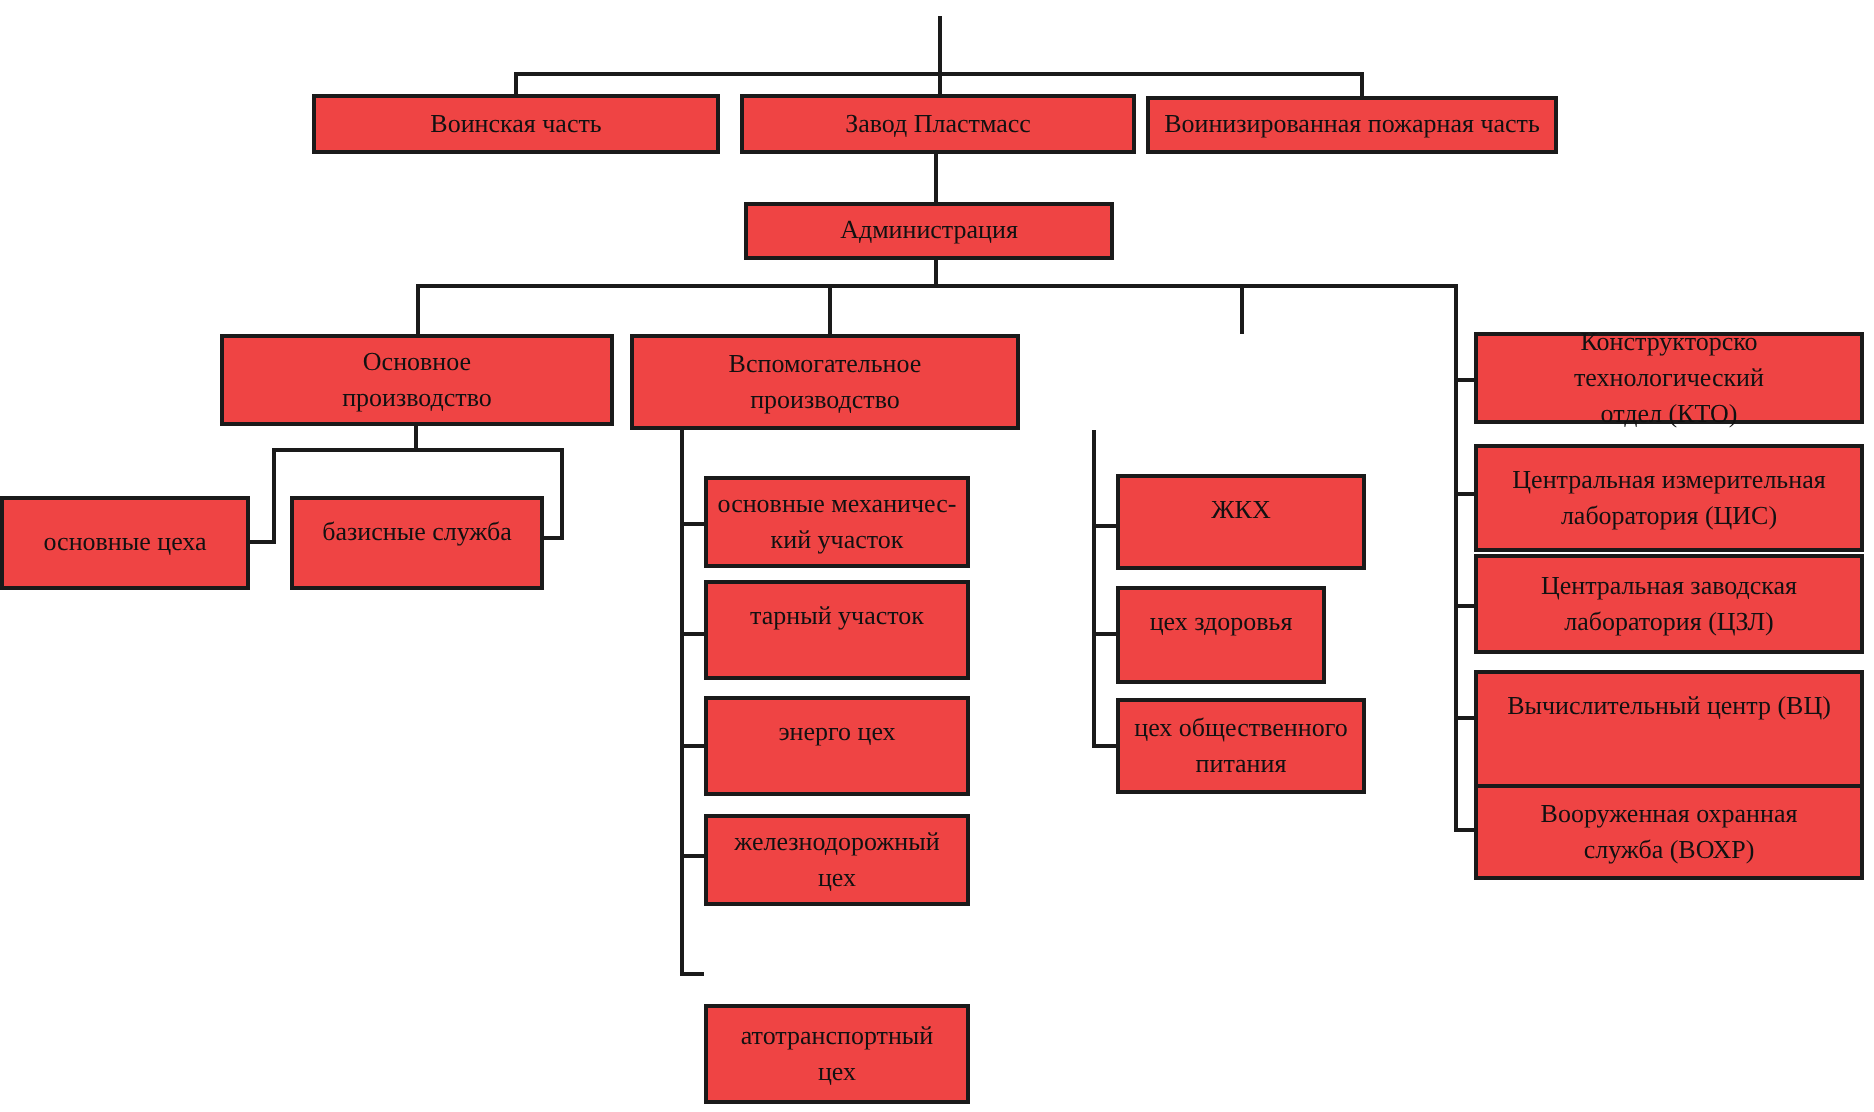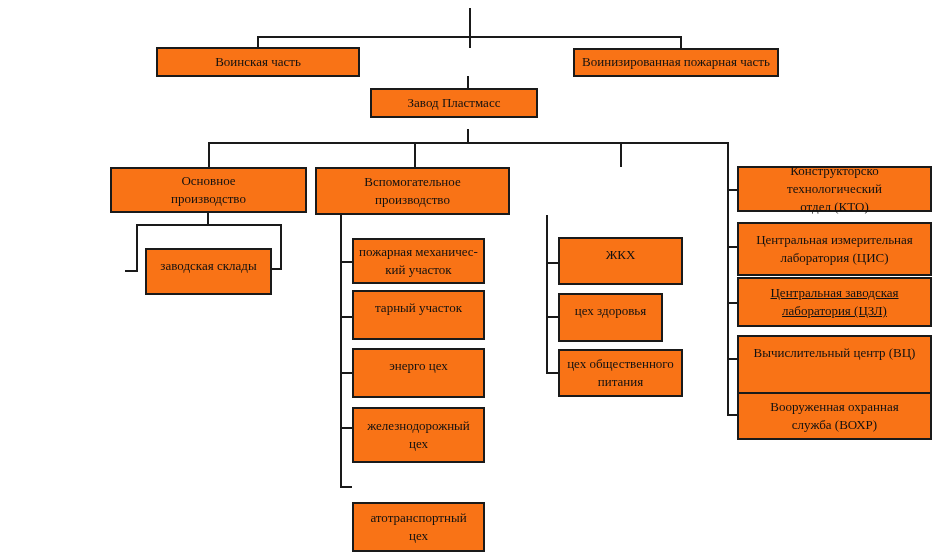--- a/index.html
+++ b/index.html
@@ -8,21 +8,21 @@
     width: 937px;
     height: 556px;
     background: #ffffff;
     font-family: "Liberation Serif", serif;
     overflow: hidden;
   }
   .node {
     position: absolute;
     box-sizing: border-box;
     border: 2px solid #1a1a1a;
-    background: #f97316;
+    background: #ef4444;
     color: #111111;
     display: flex;
     justify-content: center;
     align-items: center;
     text-align: center;
     font-size: 13px;
     line-height: 1.4;
     white-space: pre-line;
     padding: 0 3px;
   }
@@ -68,45 +68,47 @@
   <div class="line" style="left:340px;top:372px;width:12px;height:2px;"></div>
   <div class="line" style="left:340px;top:427px;width:12px;height:2px;"></div>
   <div class="line" style="left:340px;top:486px;width:12px;height:2px;"></div>
 
   <div class="line" style="left:546px;top:215px;width:2px;height:159px;"></div>
   <div class="line" style="left:546px;top:262px;width:12px;height:2px;"></div>
   <div class="line" style="left:546px;top:316px;width:12px;height:2px;"></div>
   <div class="line" style="left:546px;top:372px;width:12px;height:2px;"></div>
 
   <div class="node" style="left:156px;top:47px;width:204px;height:30px;">Воинская часть</div>
-  <div class="node" style="left:370px;top:47px;width:168px;height:30px;margin-top:41px;">Завод Пластмасс</div>
+  <div class="node" style="left:370px;top:47px;width:198px;height:30px;">Завод Пластмасс</div>
   <div class="node" style="left:573px;top:48px;width:206px;height:29px;">Воинизированная  пожарная часть</div>
+  <div class="node" style="left:372px;top:101px;width:185px;height:29px;">Администрация</div>
 
   <div class="node" style="left:110px;top:167px;width:197px;height:46px;">Основное
 производство</div>
   <div class="node" style="left:315px;top:167px;width:195px;height:48px;">Вспомогательное
 производство</div>
 
   <div class="node" style="left:737px;top:166px;width:195px;height:46px;font-family:Liberation Serif, serif;">Конструкторско технологический
 отдел (КТО)</div>
   <div class="node" style="left:737px;top:222px;width:195px;height:54px;font-family:Liberation Serif, serif;">Центральная измерительная
 лаборатория (ЦИС)</div>
-  <div class="node" style="left:737px;top:277px;width:195px;height:50px;text-decoration:underline;">Центральная заводская
+  <div class="node" style="left:737px;top:277px;width:195px;height:50px;">Центральная заводская
 лаборатория (ЦЗЛ)</div>
   <div class="node v-top" style="left:737px;top:335px;width:195px;height:64px;">Вычислительный центр (ВЦ)</div>
   <div class="node" style="left:737px;top:392px;width:195px;height:48px;">Вооруженная охранная
 служба (ВОХР)</div>
 
-  <div class="node v-top" style="left:145px;top:248px;width:127px;height:47px;">заводская склады</div>
+  <div class="node" style="left:0px;top:248px;width:125px;height:47px;">основные цеха</div>
+  <div class="node v-top" style="left:145px;top:248px;width:127px;height:47px;">базисные служба</div>
 
-  <div class="node" style="left:352px;top:238px;width:133px;height:46px;">пожарная механичес-
+  <div class="node" style="left:352px;top:238px;width:133px;height:46px;">основные механичес-
 кий участок</div>
   <div class="node v-top" style="left:352px;top:290px;width:133px;height:50px;">тарный участок</div>
   <div class="node v-top" style="left:352px;top:348px;width:133px;height:50px;">энерго цех</div>
-  <div class="node" style="left:352px;top:407px;width:133px;height:56px;">железнодорожный
+  <div class="node" style="left:352px;top:407px;width:133px;height:46px;">железнодорожный
 цех</div>
   <div class="node" style="left:352px;top:462px;width:133px;height:50px;margin-top:40px;">атотранспортный
 цех</div>
 
   <div class="node v-top" style="left:558px;top:237px;width:125px;height:48px;">ЖКХ</div>
   <div class="node v-top" style="left:558px;top:293px;width:105px;height:49px;">цех здоровья</div>
   <div class="node" style="left:558px;top:349px;width:125px;height:48px;">цех общественного
 питания</div>
 
 </div>

